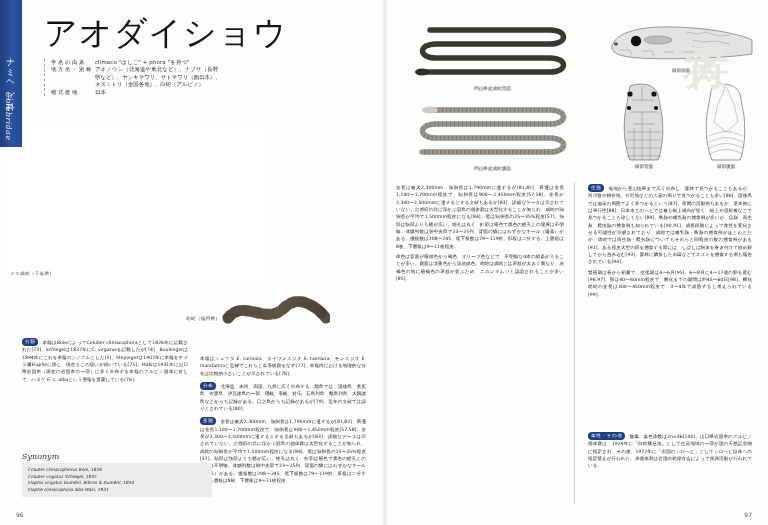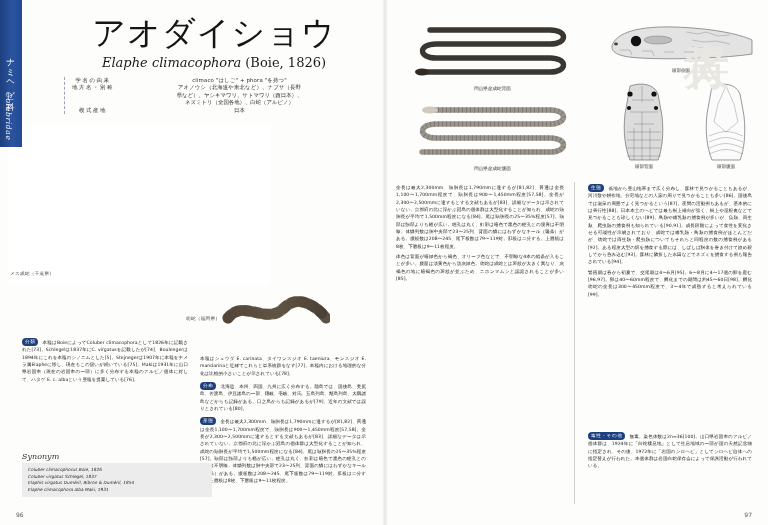--- a/index.html
+++ b/index.html
@@ -31,21 +31,21 @@
     font-style:italic;font-size:7.6px;letter-spacing:.6px;opacity:.93;margin-top:6px;}
 
   
   .watermark{position:absolute;right:36px;top:4px;
     writing-mode:vertical-rl;text-orientation:upright;
     font-family:"DejaVu Serif","Liberation Serif",serif;
     font-size:47px;line-height:50px;color:#e9e7e2;letter-spacing:2px;
     z-index:1;user-select:none;}
 
   
-  .title-block{position:absolute;left:64px;top:14px;width:300px;z-index:20;text-align:center;}
+  .title-block{position:absolute;left:44px;top:14px;width:300px;z-index:20;}
   .jp-title{font-family:"DejaVu Serif","Liberation Serif",serif;
     font-size:33px;line-height:38px;letter-spacing:1px;color:#151515;font-weight:400;}
   .sci-name{margin-top:3px;font-family:"DejaVu Serif","Liberation Serif",serif;
     font-size:13px;color:#1a1a1a;}
   .sci-name i{font-style:italic;}
   .meta{margin-top:7px;border-left:1px dashed #9aa3ae;padding-left:6px;}
   .meta-row{display:flex;font-size:5.4px;line-height:7.4px;color:#2a2a2a;}
   .meta-key{width:44px;flex:0 0 44px;letter-spacing:1.6px;}
   .meta-val{flex:1;letter-spacing:.15px;}
   .meta-cont{padding-left:44px;font-size:5.4px;line-height:7.4px;color:#2a2a2a;}
@@ -92,24 +92,20 @@
 
   <div class="tab">
     <div class="tab-inner">ナミヘビ科</div>
     <div class="tab-latin" style="position:absolute;left:4px;top:86px;height:56px;">Colubridae</div>
   </div>
 
   <div class="watermark">青大将</div>
 
   <div class="title-block">
     <div class="jp-title">アオダイショウ</div>
-    <div class="sci-name">
-      <i>Elaphe climacophora</i>
-      <span>(Boie, 1826)</span>
-    </div>
     <div class="meta">
       <div class="meta-row">
         <div class="meta-key">学名の由来</div>
         <div class="meta-val">climaco "はしご" + phora "を持つ"</div>
       </div>
       <div class="meta-row">
         <div class="meta-key">地方名・別称</div>
         <div class="meta-val">アオノウシ（北海道や東北など）、ナブサ（長野</div>
       </div>
       <div class="meta-cont">県など）、ヤシキマワリ、サトマワリ（西日本）、</div>

